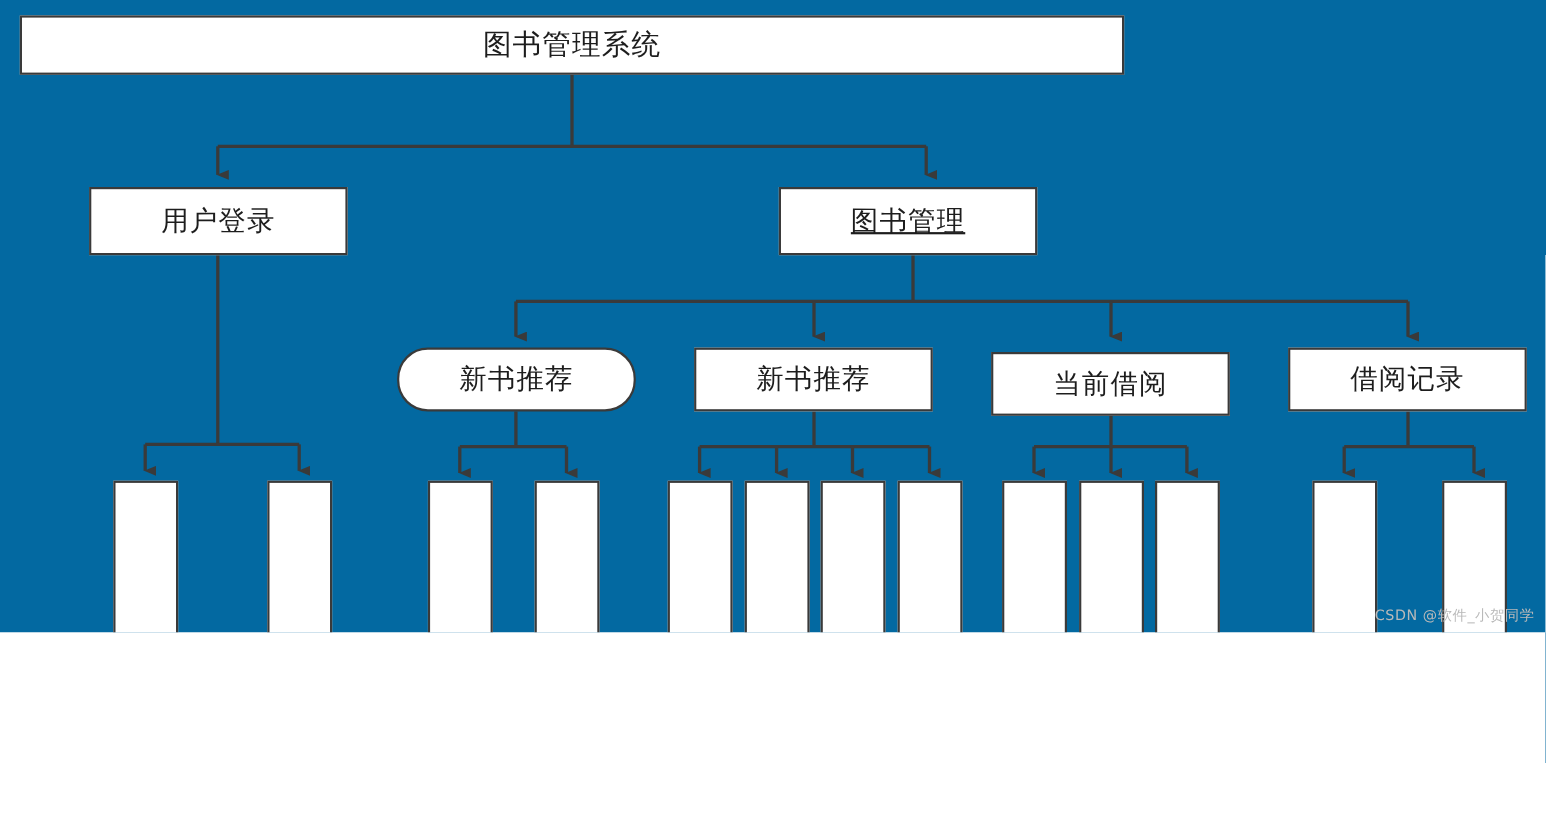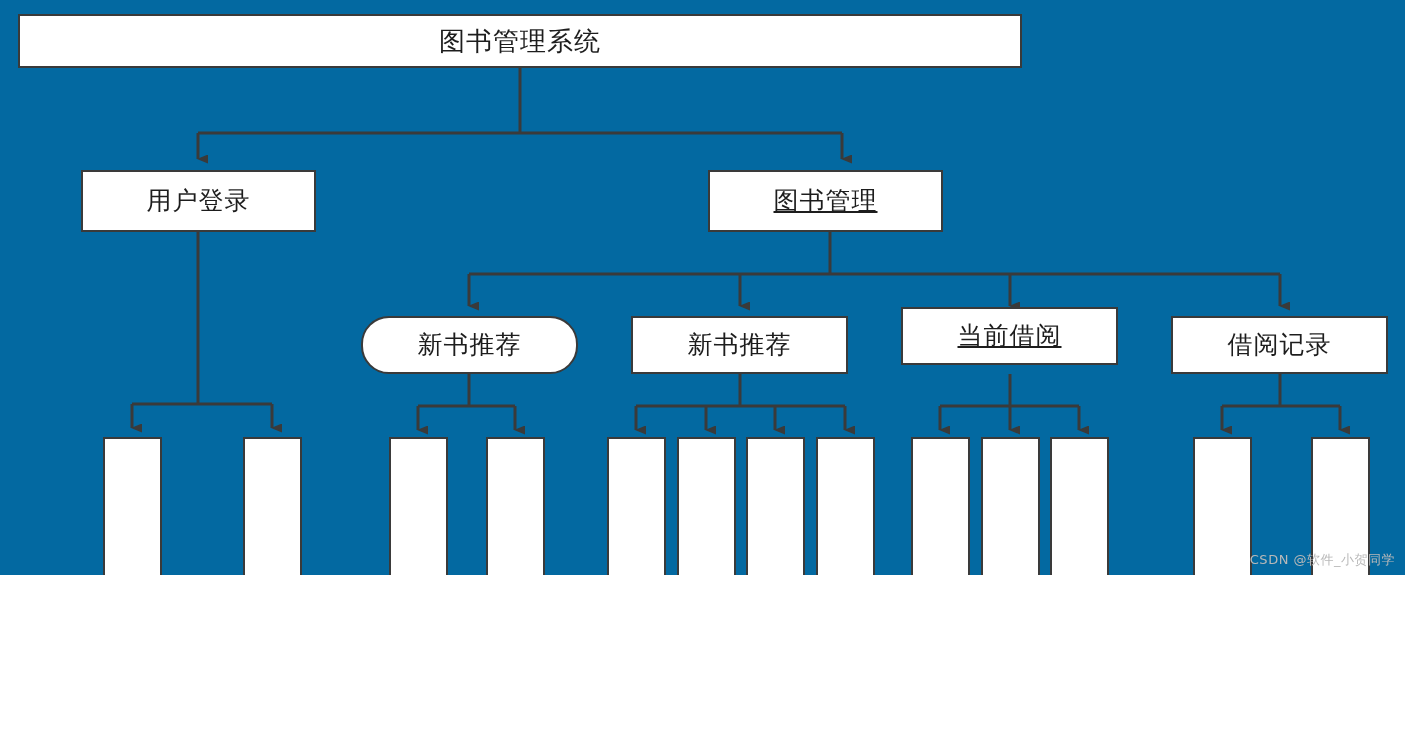--- a/index.html
+++ b/index.html
@@ -151,21 +151,21 @@
   </div>
 
   <div class="node horiz" style="left:361px; top:316px; width:217px; height:58px;border-radius:28px;">
     <span class="node-label">新书推荐</span>
   </div>
 
   <div class="node horiz" style="left:631px; top:316px; width:217px; height:58px;">
     <span class="node-label">新书推荐</span>
   </div>
 
-  <div class="node horiz" style="left:901px; top:307px; width:217px; height:58px;text-decoration:underline;">
+  <div class="node horiz" style="left:901px; top:320px; width:217px; height:58px;">
     <span class="node-label">当前借阅</span>
   </div>
 
   <div class="node horiz" style="left:1171px; top:316px; width:217px; height:58px;">
     <span class="node-label">借阅记录</span>
   </div>
 
   <div class="node vert" style="left:103px; top:437px; width:59px; height:297px;">
     <span class="node-label">用户登录</span>
   </div>

